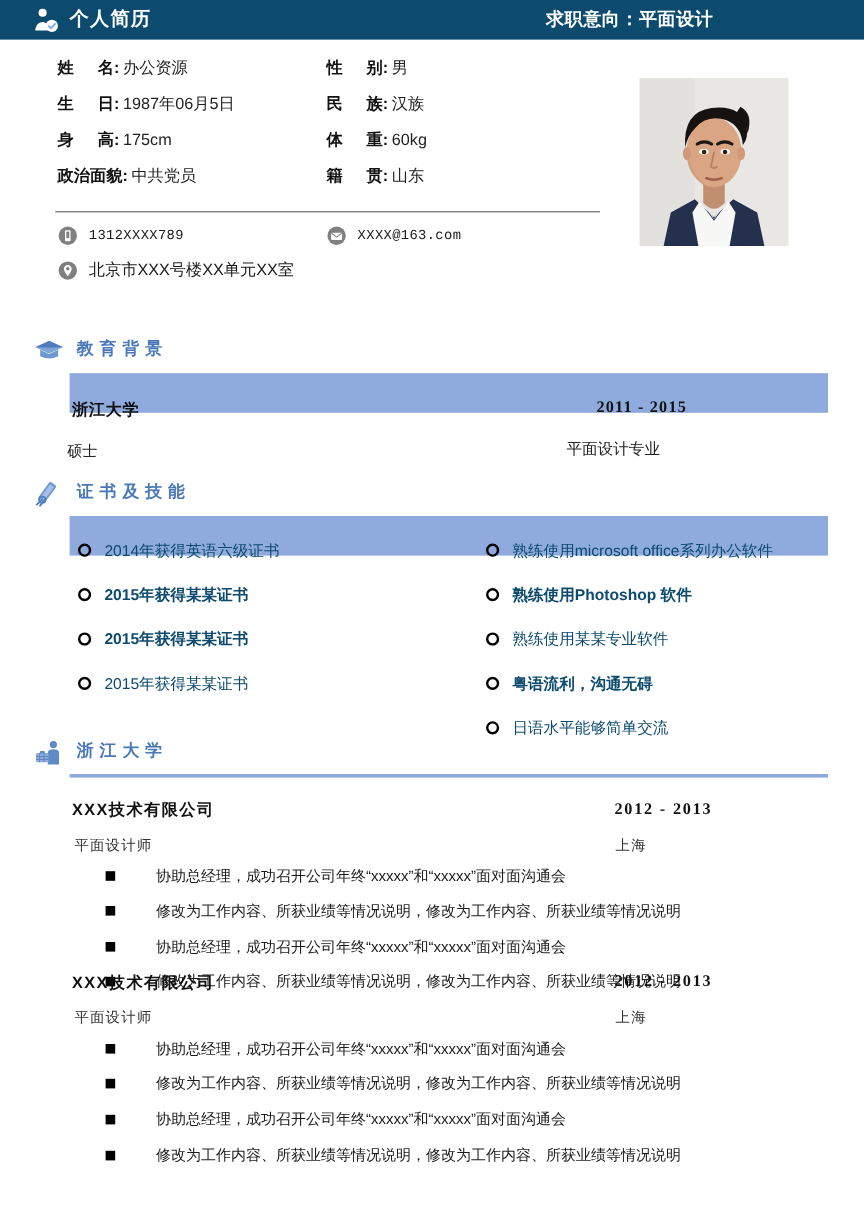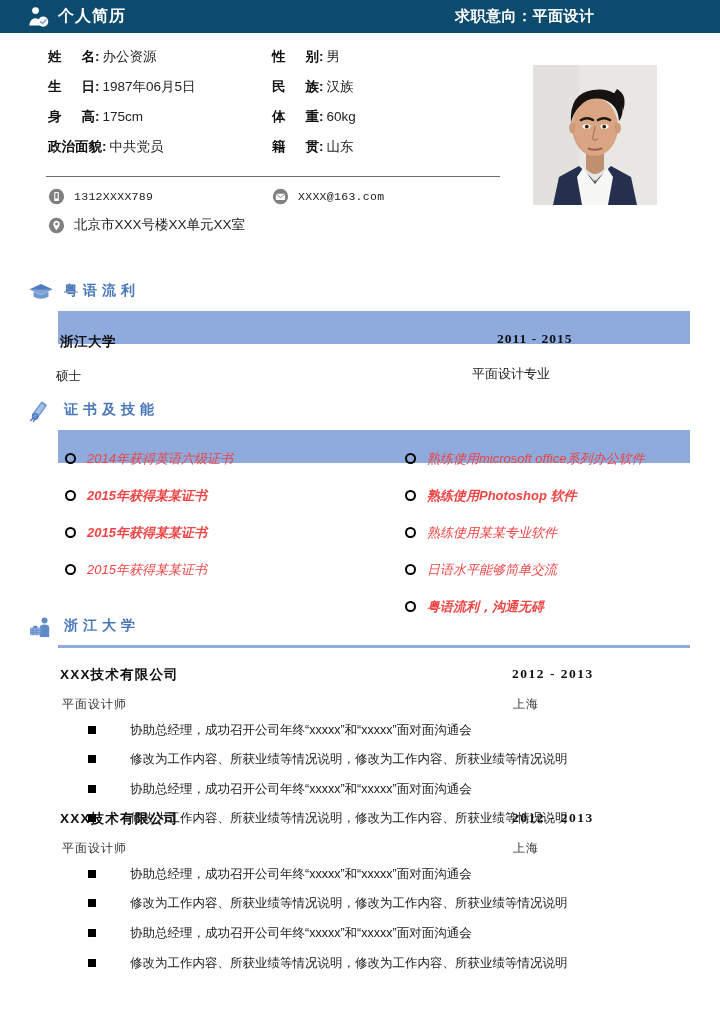--- a/index.html
+++ b/index.html
@@ -216,25 +216,24 @@
   .skill-col {
     position: absolute;
     top: 452px;
   }
   .skill-col.left  { left: 60px; width: 340px; }
   .skill-col.right { left: 400px; width: 320px; }
   .skill-item {
     position: relative;
     height: 37px;
     font-size: 13px;
-    color: #ef4444;
+    color: #0c4a6e;
     white-space: nowrap;
     padding-left: 27px;
     line-height: 14px;
-    font-style: italic;
   }
   .skill-item.bold { font-weight: bold; }
   .skill-bullet {
     position: absolute;
     left: 5px;
     top: 1px;
     width: 11px;
     height: 11px;
     border: 2.5px solid #000;
     border-radius: 50%;
@@ -424,21 +423,21 @@
   </div>
 
   <div class="section-head" style="top:281px;">
     <span class="sec-ico">
       <svg viewBox="0 0 26 24" width="26" height="24">
         <path d="M13 4 L24.5 9.2 L13 14.4 L1.5 9.2 Z" fill="#4F7BBF"></path>
         <path d="M13 9.8 L24.5 9.2 L13 14.4 L1.5 9.2 Z" fill="#7FA6D8"></path>
         <path d="M5.5 11.4 L5.5 16.8 Q13 20.6 20.5 16.8 L20.5 11.4 L13 15 Z" fill="#6E99D0"></path>
       </svg>
     </span>
-    <span class="sec-title">粤语流利</span>
+    <span class="sec-title">教育背景</span>
   </div>
   <div class="blue-band" style="left:58px; top:311px; width:632px; height:33px;"></div>
   <span class="edu-school">浙江大学</span>
   <span class="edu-date">2011 - 2015</span>
   <span class="edu-degree">硕士</span>
   <span class="edu-major">平面设计专业</span>
 
   <div class="section-head" style="top:400px;">
     <span class="sec-ico">
       <svg viewBox="0 0 26 24" width="26" height="24">
@@ -478,27 +477,27 @@
       <span class="skill-text mono-in">熟练使用microsoft office系列办公软件</span>
     </div>
     <div class="skill-item bold">
       <span class="skill-bullet"></span>
       <span class="skill-text">熟练使用Photoshop 软件</span>
     </div>
     <div class="skill-item">
       <span class="skill-bullet"></span>
       <span class="skill-text">熟练使用某某专业软件</span>
     </div>
+    <div class="skill-item bold">
+      <span class="skill-bullet"></span>
+      <span class="skill-text">粤语流利，沟通无碍</span>
+    </div>
     <div class="skill-item">
       <span class="skill-bullet"></span>
       <span class="skill-text">日语水平能够简单交流</span>
-    </div>
-    <div class="skill-item bold">
-      <span class="skill-bullet"></span>
-      <span class="skill-text">粤语流利，沟通无碍</span>
     </div>
   </div>
 
   <div class="section-head" style="top:616px;">
     <span class="sec-ico">
       <svg viewBox="0 0 26 24" width="26" height="24">
         <circle cx="16.5" cy="5.4" r="3" fill="#5E8BC8"></circle>
         <path d="M11.8 22 L11.8 12.5 Q11.8 9.4 16.5 9.4 Q21.2 9.4 21.2 12.5 L21.2 22 Z" fill="#5E8BC8"></path>
         <rect x="2" y="12.6" width="10.4" height="7.6" rx="1" fill="#8FAEDC"></rect>
         <rect x="5.3" y="10.8" width="4" height="2.2" rx="0.6" fill="#5E8BC8"></rect>

